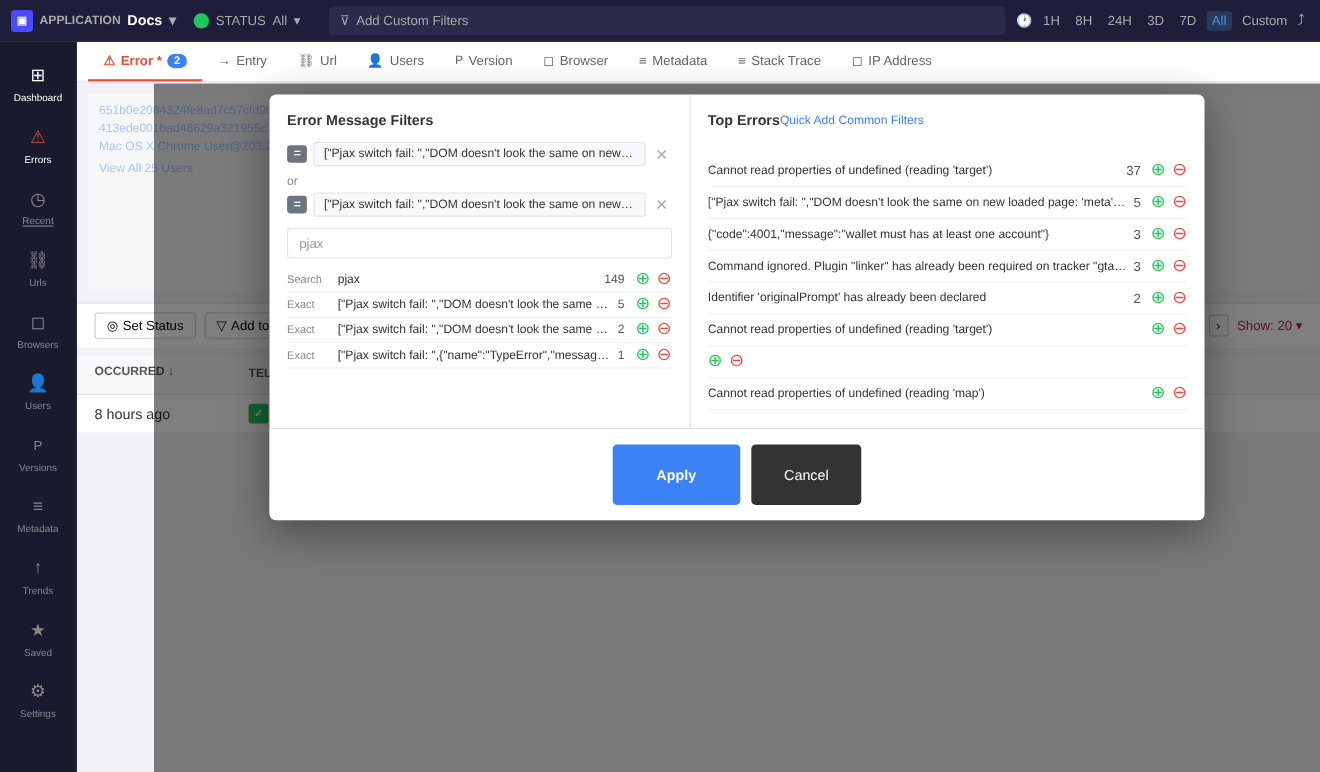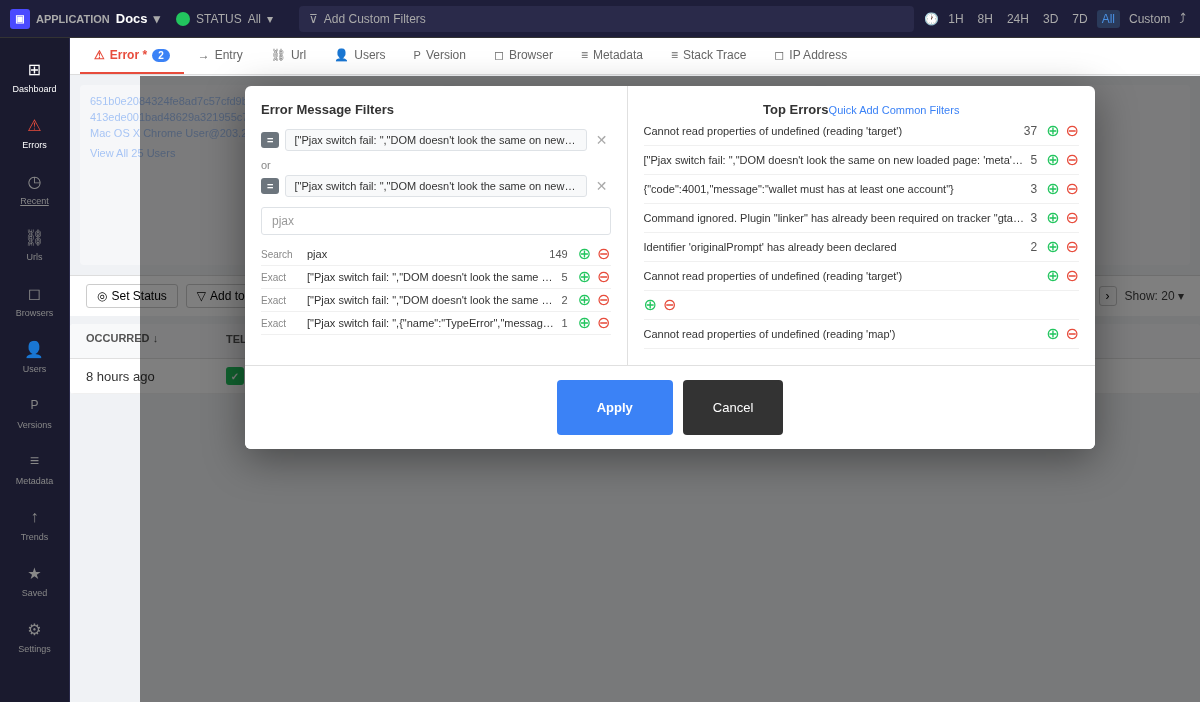--- a/index.html
+++ b/index.html
@@ -58,42 +58,42 @@
     .search-results { margin-top: 8px; }
     .search-result-row { display: flex; align-items: center; gap: 6px; padding: 3px 0; border-bottom: 1px solid #f0f0f0; }
     .result-type { font-size: 10px; color: #888; width: 40px; flex-shrink: 0; }
     .result-text { flex: 1; font-size: 11px; color: #333; white-space: nowrap; overflow: hidden; text-overflow: ellipsis; }
     .result-count { font-size: 11px; color: #555; margin-right: 4px; }
     .result-add { background: none; border: none; cursor: pointer; color: #22c55e; font-size: 16px; line-height: 1; }
     .result-remove { background: none; border: none; cursor: pointer; color: #e74c3c; font-size: 16px; line-height: 1; }
 
     
     .errors-panel { flex: 1; padding: 16px; overflow-y: auto; }
-    .errors-panel-header { display: flex; justify-content: center; align-items: center; margin-bottom: 0; }
+    .errors-panel-header { display: flex; justify-content: flex-start; align-items: center; margin-bottom: 24px; }
     .errors-panel-title { font-size: 13px; font-weight: 600; color: #333; }
     .quick-add-link { font-size: 11px; color: #3b82f6; }
 
     .error-item { display: flex; align-items: center; padding: 6px 0; border-bottom: 1px solid #f0f0f0; gap: 6px; }
     .error-item-text { flex: 1; font-size: 11px; color: #333; white-space: nowrap; overflow: hidden; text-overflow: ellipsis; }
     .error-count { font-size: 12px; color: #555; margin-right: 3px; }
     .section-title { font-size: 12px; font-weight: 600; color: #555; margin: 12px 0 8px; }
 
     
     .modal-footer { display: flex; justify-content: center; gap: 10px; padding: 14px; border-top: 1px solid #e0e0e0; background: #fff; }
     .btn-apply { background: #3b82f6; color: #fff; border: none; border-radius: 4px; padding: 8px 40px; font-size: 13px; font-weight: 600; cursor: pointer; }
     .btn-cancel { background: #333; color: #fff; border: none; border-radius: 4px; padding: 20px 30px; font-size: 13px; cursor: pointer; }
 
     
     .bg-content { padding: 10px; overflow: hidden; }
     .bottom-bar { background: #fff; border-top: 1px solid #ddd; padding: 8px 16px; display: flex; align-items: center; gap: 8px; flex-shrink: 0; }
     .action-btn { background: none; border: 1px solid #ccc; border-radius: 3px; padding: 4px 10px; font-size: 12px; cursor: pointer; display: flex; align-items: center; gap: 4px; }
     .export-btn { background: none; border: 1px solid #ccc; border-radius: 3px; padding: 4px 10px; font-size: 12px; cursor: pointer; margin-left: auto; }
     .pagination { display: flex; align-items: center; gap: 4px; margin-left: 4px; }
     .page-btn { background: none; border: 1px solid #ccc; border-radius: 3px; padding: 2px 6px; font-size: 12px; cursor: pointer; }
-    .show-select { font-size: 12px; color: #404040; }
+    .show-select { font-size: 12px; color: #be185d; }
 
     
     .error-table { background: #fff; margin-top: 8px; border-radius: 4px; overflow: hidden; }
     .error-table-header { display: flex; padding: 8px 16px; background: #f8f9fa; border-bottom: 1px solid #e0e0e0; font-size: 11px; font-weight: 600; color: #555; gap: 20px; }
     .error-table-row { display: flex; padding: 8px 16px; border-bottom: 1px solid #f0f0f0; align-items: center; gap: 20px; }
     .col-occurred { width: 120px; flex-shrink: 0; }
     .col-telemetry { width: 200px; flex-shrink: 0; }
     .col-error { flex: 1; }
 
     .telemetry-items { display: flex; align-items: center; gap: 6px; }

